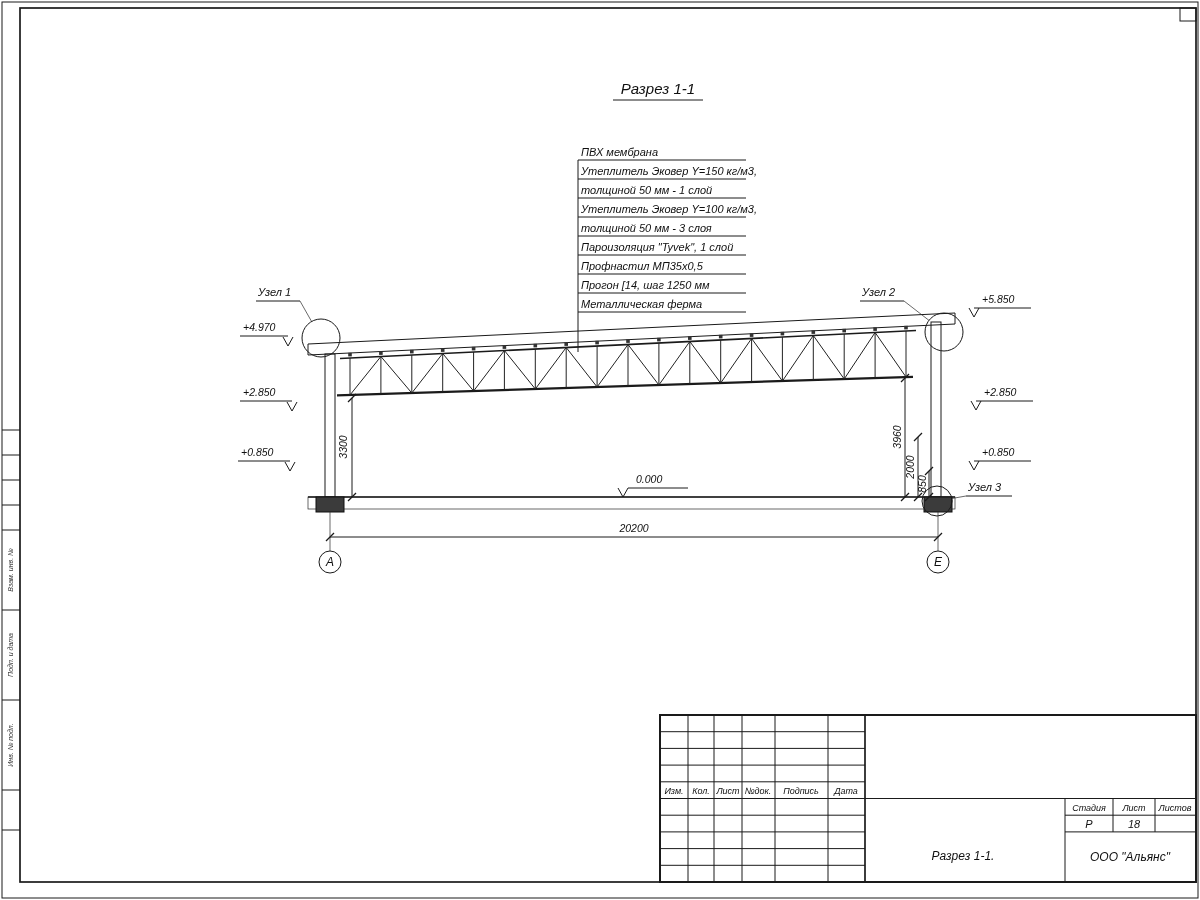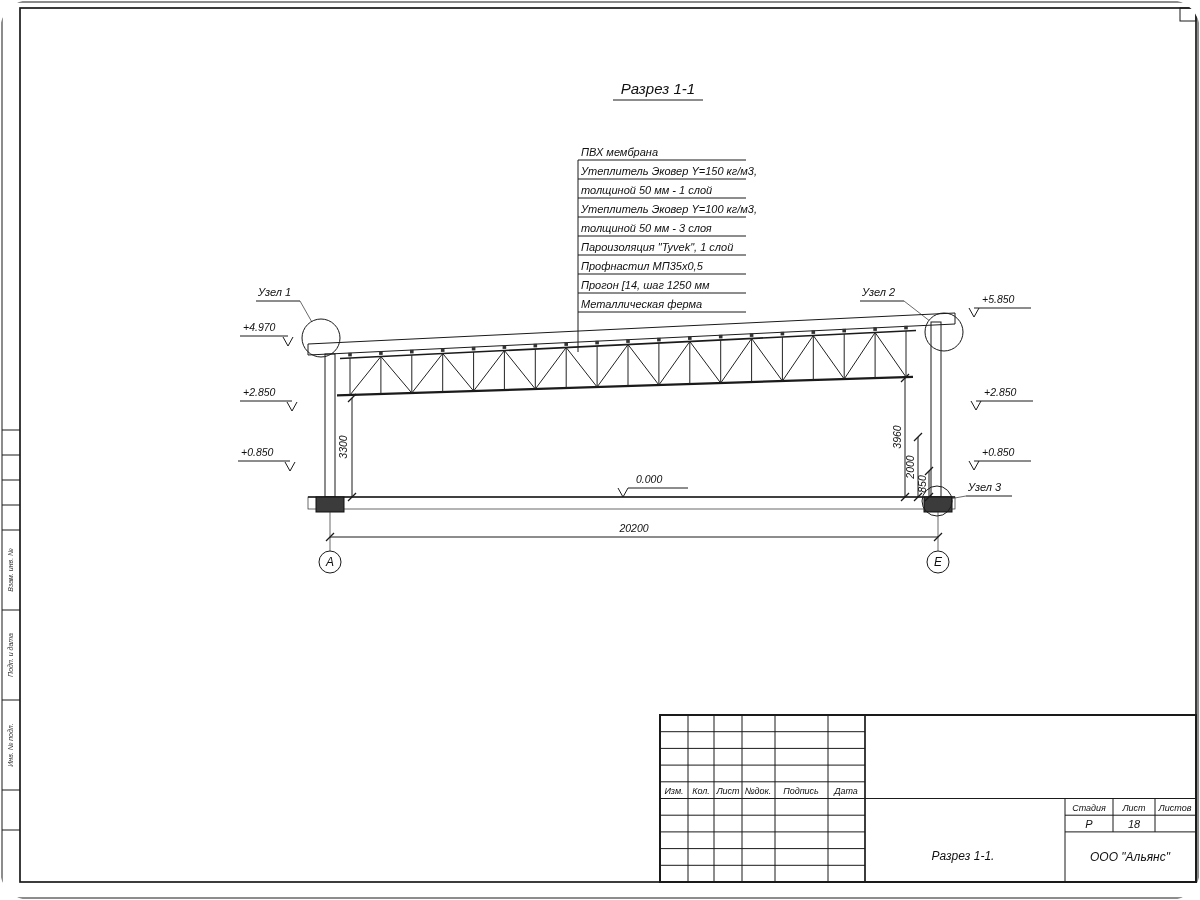--- a/index.html
+++ b/index.html
@@ -1,16 +1,16 @@
 <!DOCTYPE html>
 <html><head>
 <meta charset="utf-8">
 <style>
   html,body{margin:0;padding:0;background:#ffffff;}
-  .page{width:1200px;height:900px;position:relative;background:#fff;overflow:hidden;border-radius:30px;}
+  .page{width:1200px;height:900px;position:relative;background:#fff;overflow:hidden;}
   svg{display:block;}
   .ln{stroke:#1a1a1a;stroke-width:1;fill:none;}
   .ln2{stroke:#1a1a1a;stroke-width:1.7;fill:none;}
   .ln3{stroke:#1a1a1a;stroke-width:2.2;fill:none;}
   .thin{stroke:#2a2a2a;stroke-width:.7;fill:none;}
   .web{stroke:#222;stroke-width:1;fill:none;}
   .purlin{fill:#333;stroke:none;}
   .tick{stroke:#1a1a1a;stroke-width:1.2;}
   .ann{font:italic 11px "Liberation Sans",sans-serif;fill:#101010;}
   .dim{font:italic 10.5px "Liberation Sans",sans-serif;fill:#101010;}

